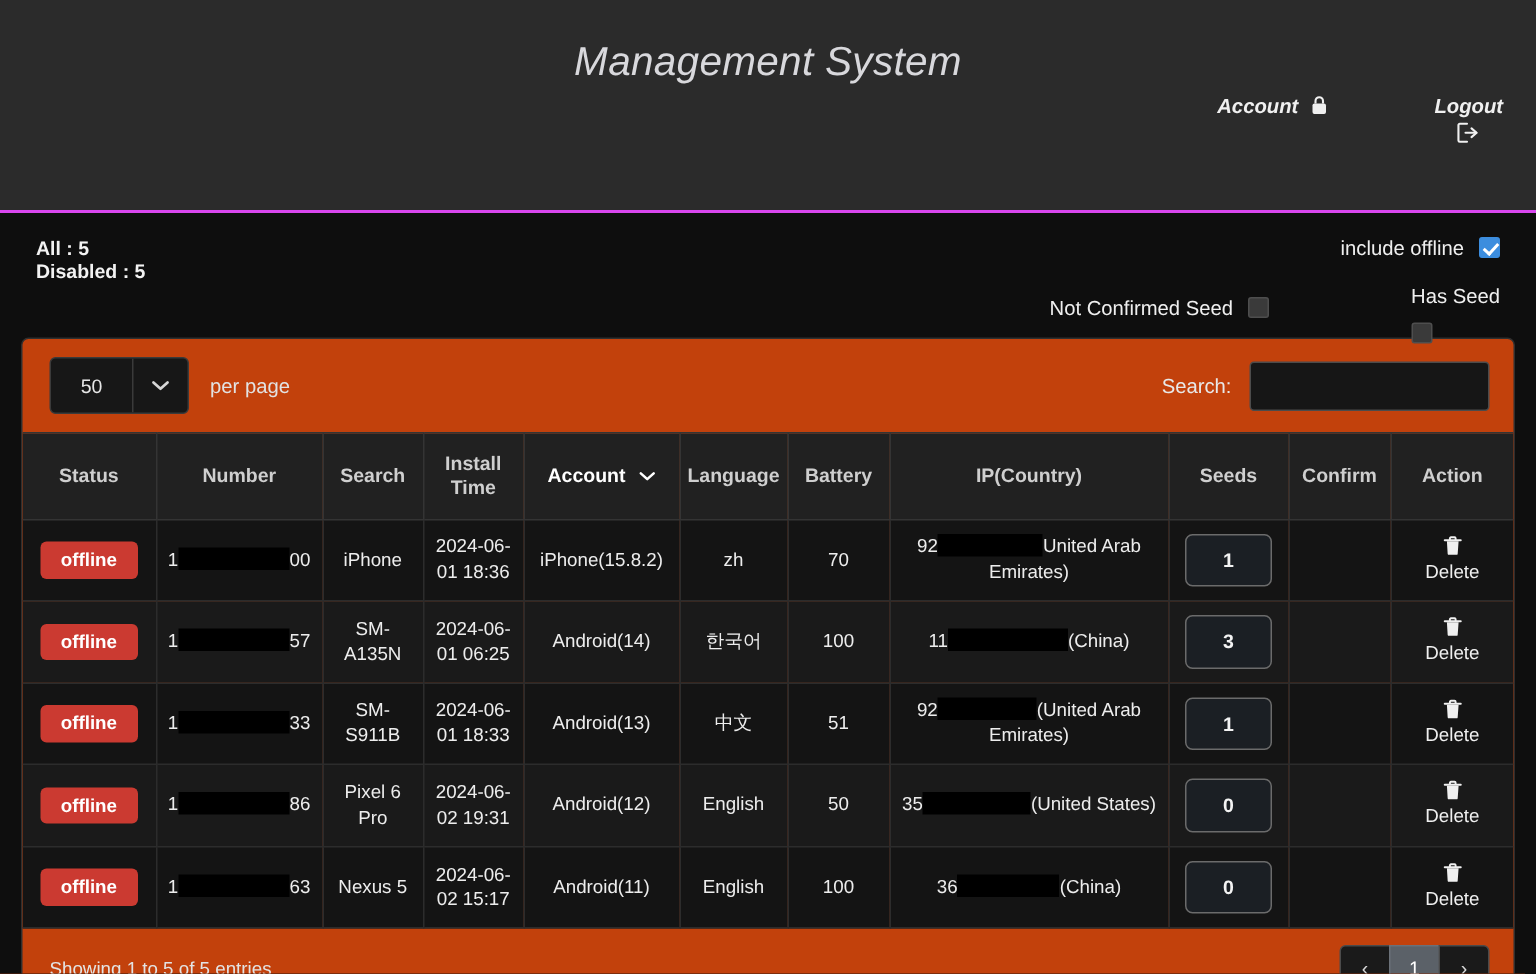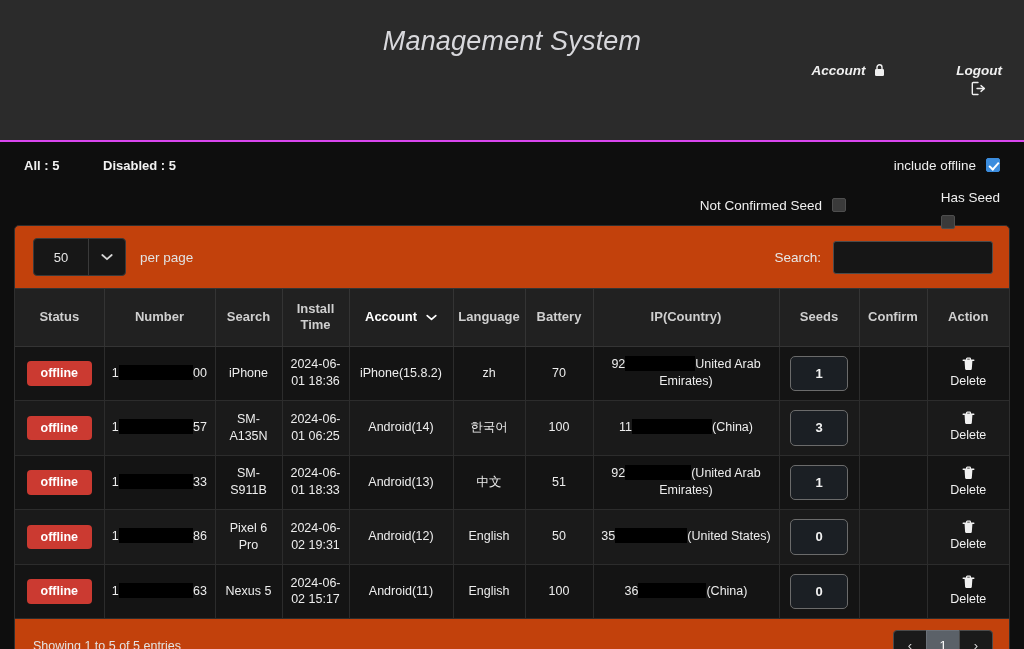--- a/index.html
+++ b/index.html
@@ -51,21 +51,21 @@
   .hdr-icon { display: inline-block; vertical-align: -2px; margin-left: 5px; }
   .logout-icon-wrap { display: block; margin-top: 1px; }
 
   
   .stats-bar {
     position: relative;
     padding: 16px 24px 14px 24px;
     height: 83px;
   }
   .stats-left { display: flex; flex-direction: column; gap: 15px; }
-  .stats-row { display: flex; }
+  .stats-row { display: flex; flex-direction: column; }
   .stat {
     font-size: 13px;
     font-weight: bold;
     color: #f2f2f2;
     white-space: nowrap;
   }
   .stats-row1 .stat:nth-child(1) { width: 79px; }
   .stats-row2 .stat:nth-child(1) { width: 106px; }
   .stats-row2 .stat:nth-child(2) { width: 125px; }
 

